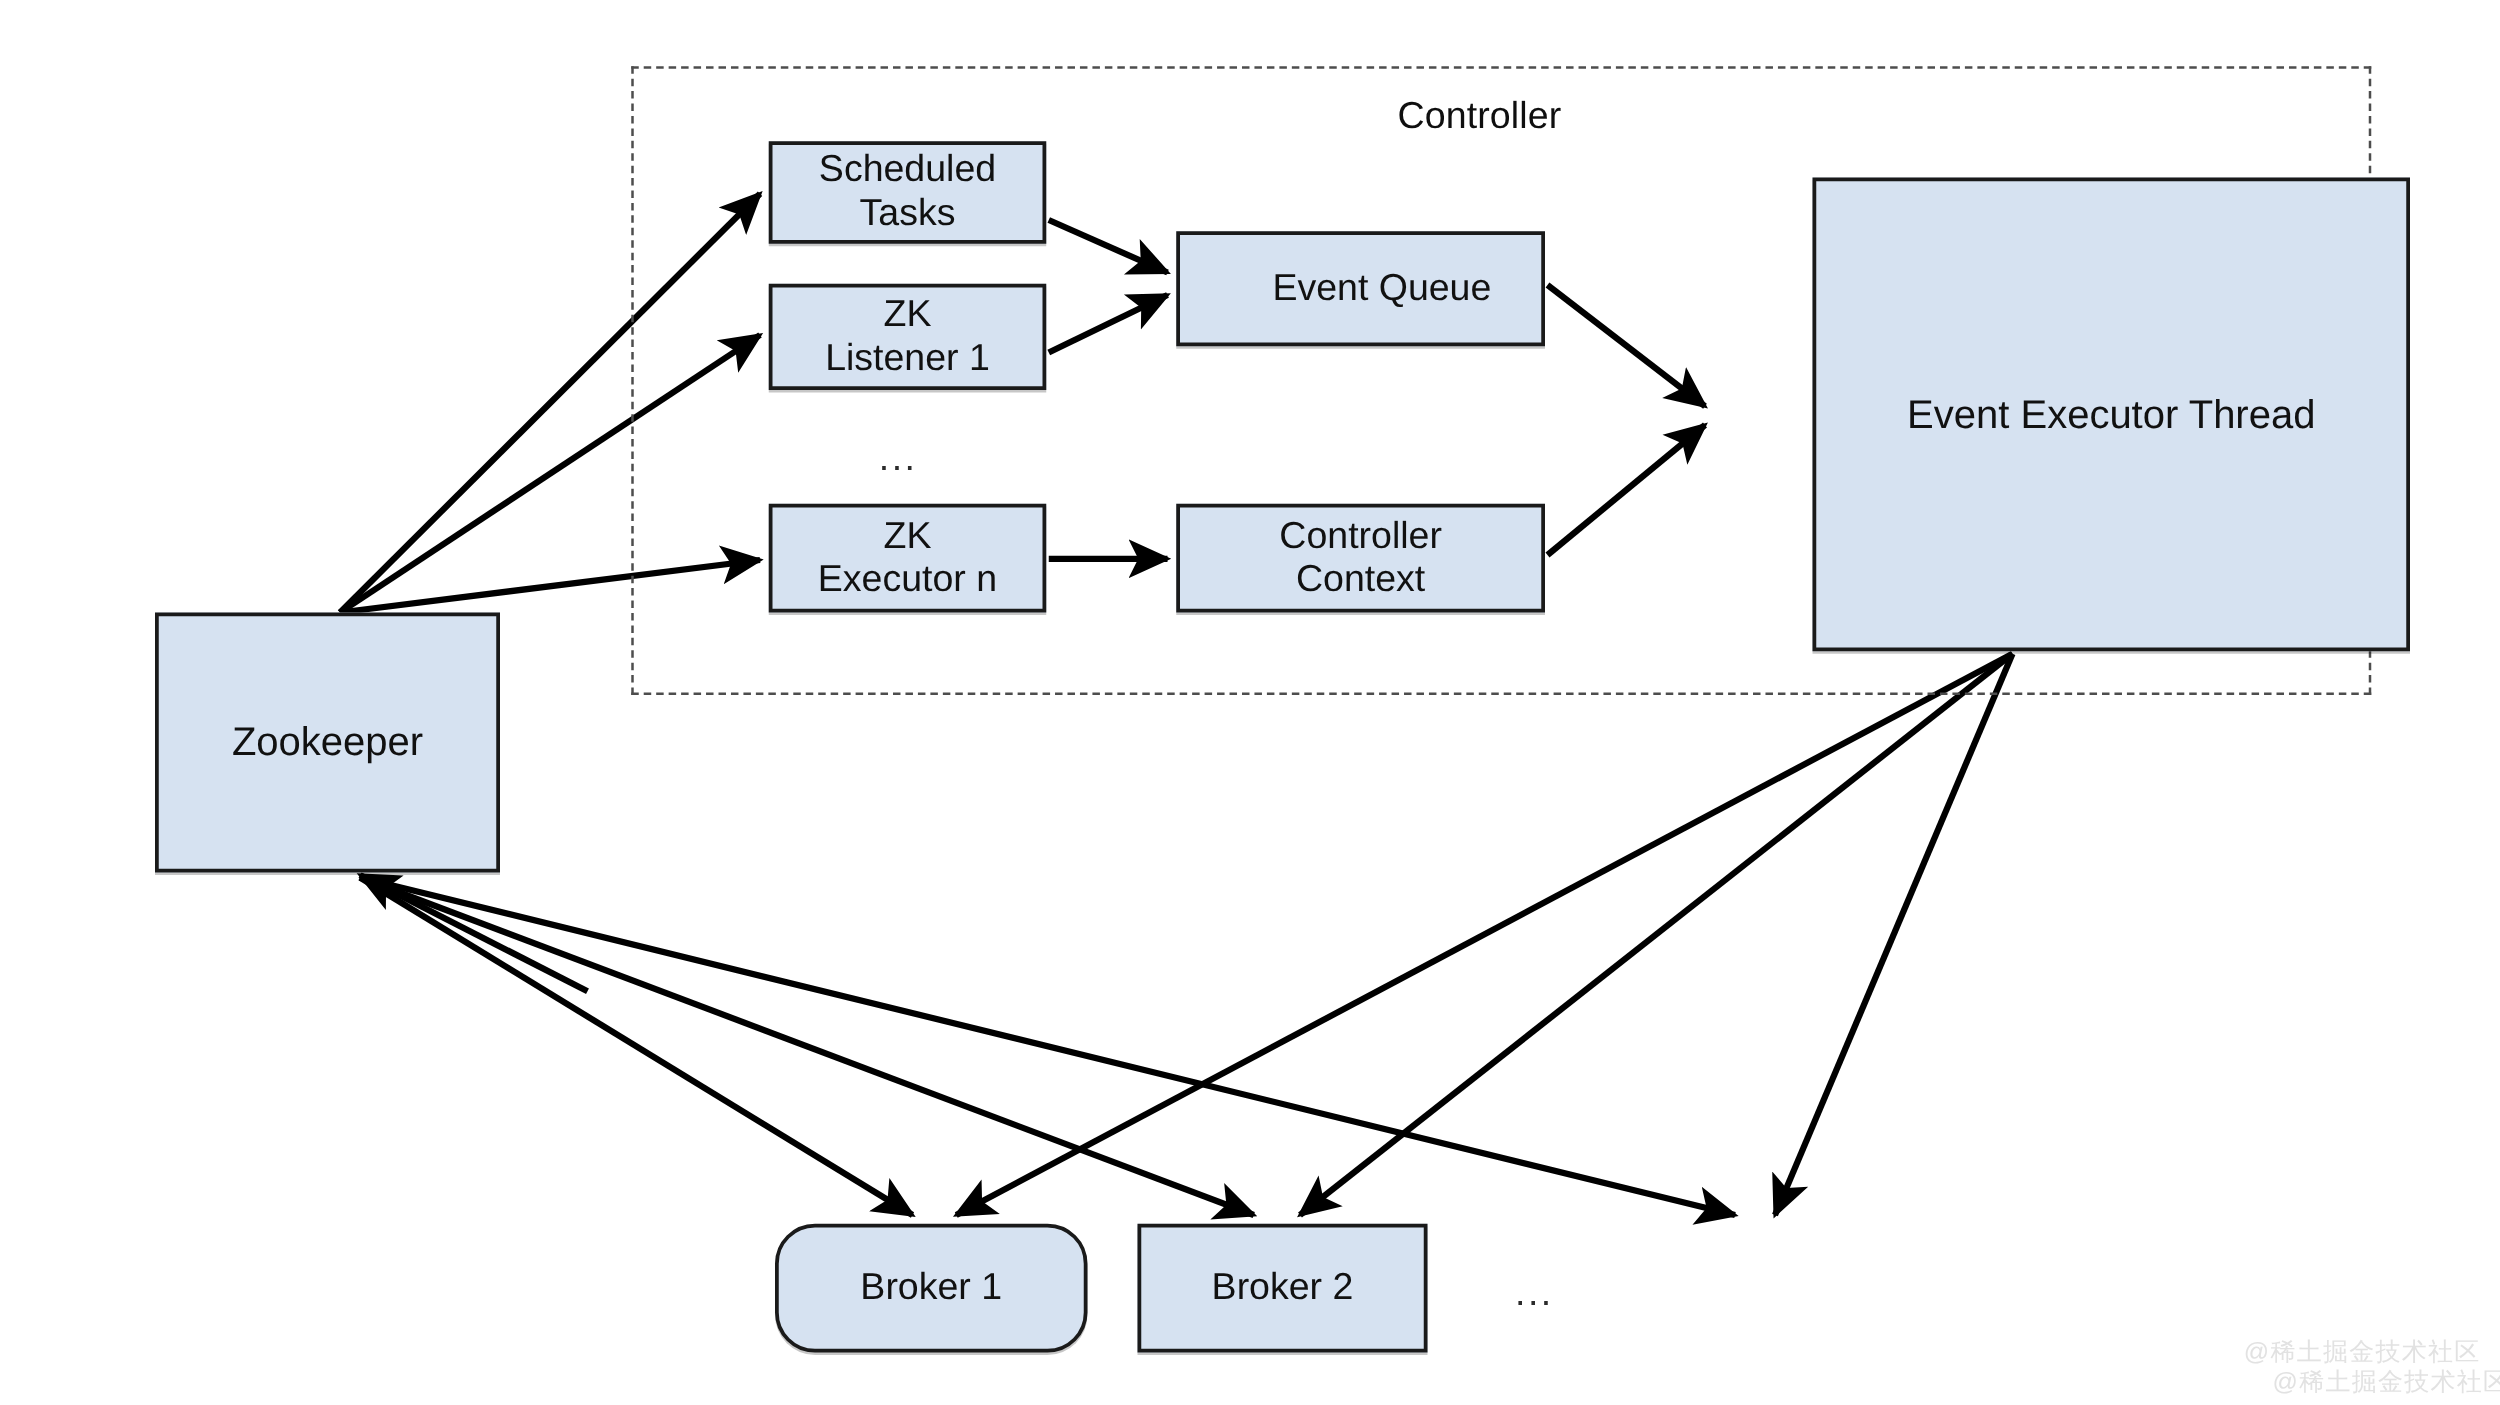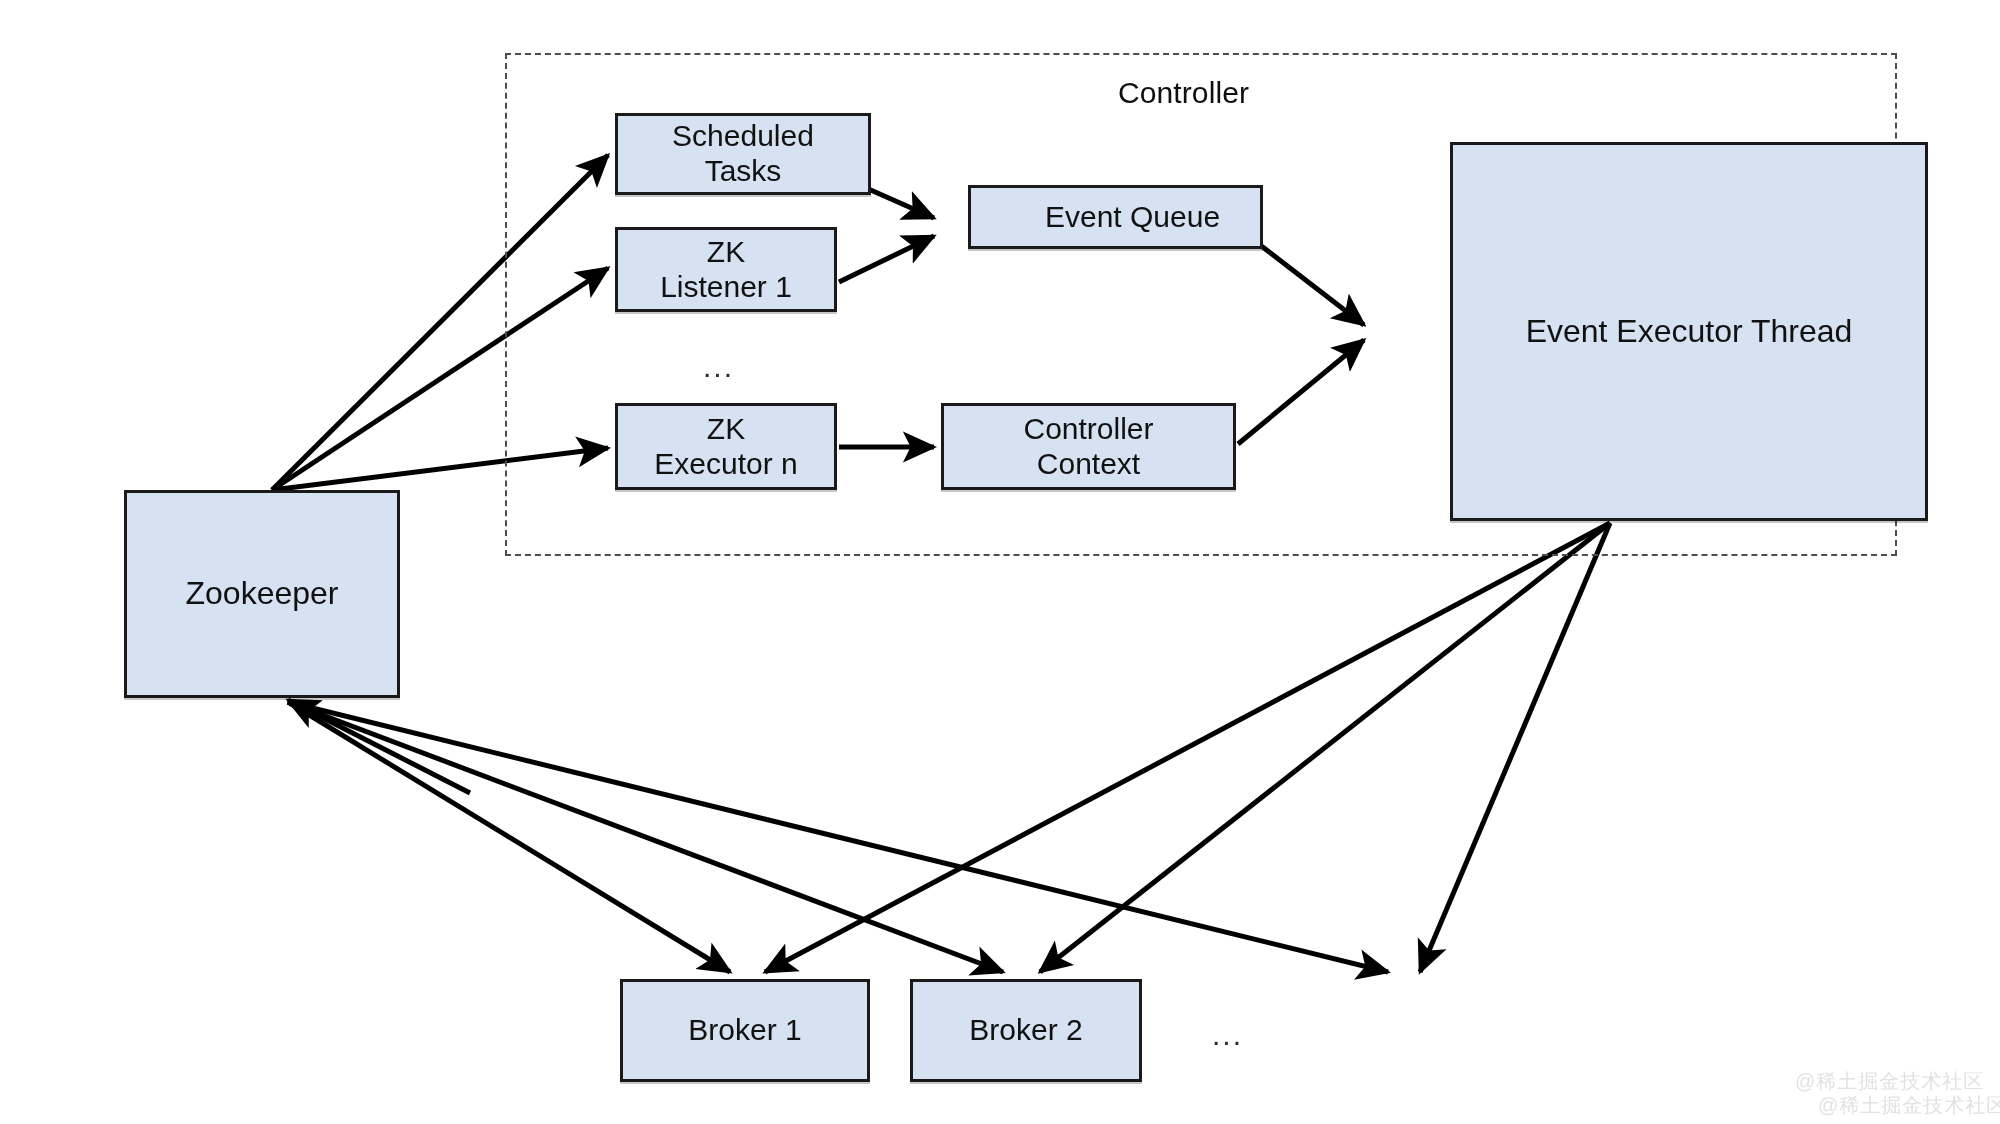--- a/index.html
+++ b/index.html
@@ -111,21 +111,21 @@
     <g stroke="#000000" stroke-width="5" fill="none" marker-end="url(#ah)">
       <path d="M 470 793 L 288 700"></path>
     </g>
   </svg>
 
   <div class="group-frame" style="left:505px; top:53px; width:1392px; height:503px;"></div>
   <div class="group-title" style="left:1118px; top:76px;">Controller</div>
 
   <div class="node big" style="left:124px; top:490px; width:276px; height:208px;">Zookeeper</div>
 
-  <div class="node" style="left:615px; top:113px; width:256px; height:82px;">
+  <div class="node" style="left:615px; top:113px; width:222px; height:82px;">
     <span style="display:block;">
       <span>Scheduled</span><br>
       <span>Tasks</span>
     </span>
   </div>
 
   <div class="node" style="left:615px; top:227px; width:222px; height:85px;">
     <span style="display:block;">
       <span>ZK</span><br>
       <span>Listener 1</span>
@@ -134,32 +134,32 @@
 
   <div class="ellipsis" style="left:703px; top:352px;">...</div>
 
   <div class="node" style="left:615px; top:403px; width:222px; height:87px;">
     <span style="display:block;">
       <span>ZK</span><br>
       <span>Executor n</span>
     </span>
   </div>
 
-  <div class="node" style="left:968px; top:185px; width:295px; height:64px;padding-left:40px;">Event Queue</div>
+  <div class="node" style="left:941px; top:185px; width:295px; height:92px;padding-left:40px;">Event Queue</div>
 
   <div class="node" style="left:941px; top:403px; width:295px; height:87px;">
     <span style="display:block;">
       <span>Controller</span><br>
       <span>Context</span>
     </span>
   </div>
 
   <div class="node big" style="left:1450px; top:142px; width:478px; height:379px;">Event Executor Thread</div>
 
-  <div class="node" style="left:620px; top:979px; width:250px; height:103px;">Broker 1</div>
+  <div class="node" style="left:620px; top:979px; width:250px; height:103px;border-radius:32px;">Broker 1</div>
 
   <div class="node" style="left:910px; top:979px; width:232px; height:103px;">Broker 2</div>
 
   <div class="ellipsis" style="left:1212px; top:1020px;">...</div>
 
 
   <div class="watermark" style="left:1795px; top:1068px;">@稀土掘金技术社区</div>
   <div class="watermark" style="left:1818px; top:1092px;">@稀土掘金技术社区</div>
 
 </div>

